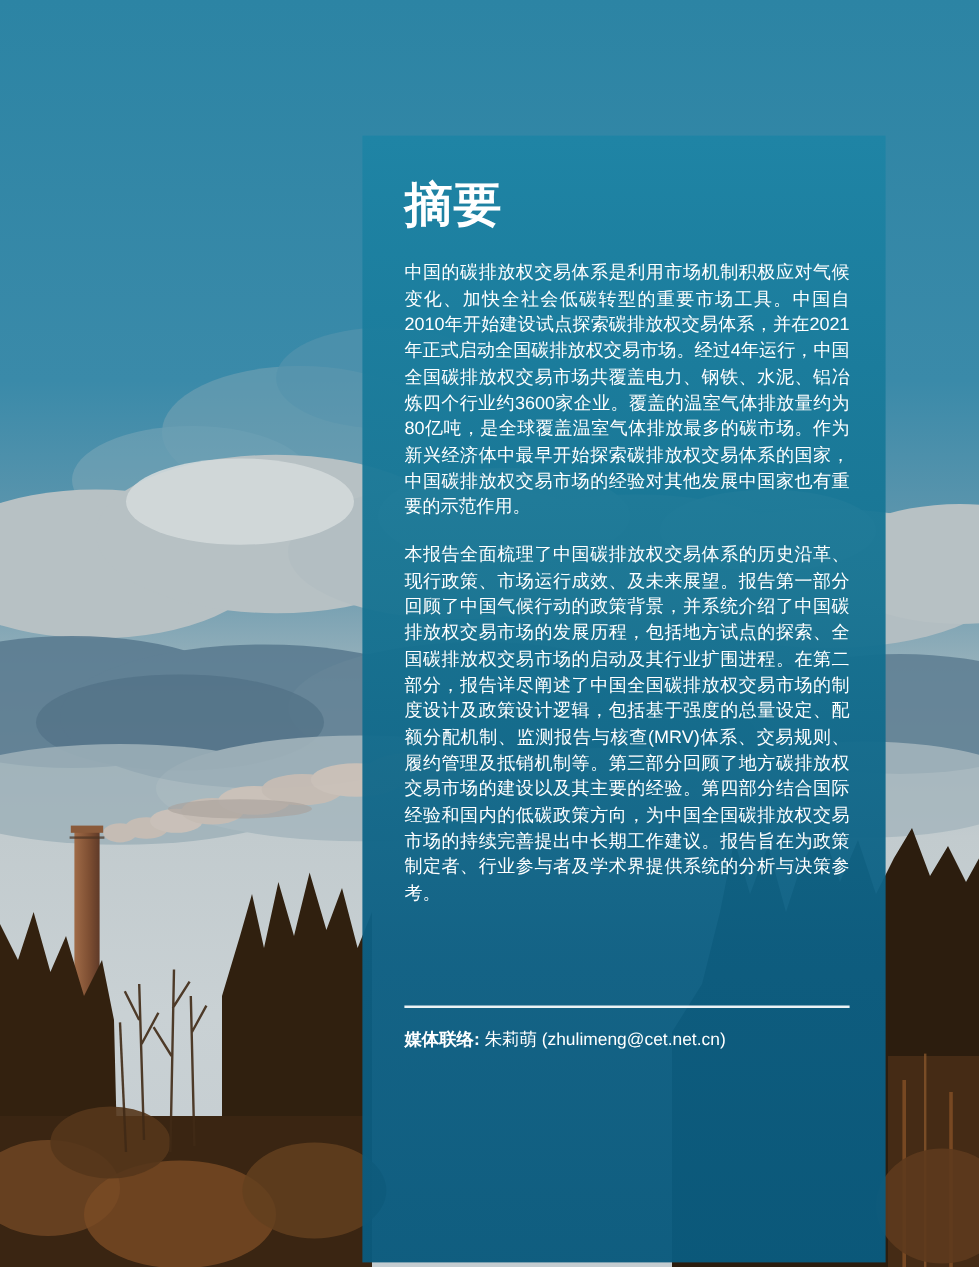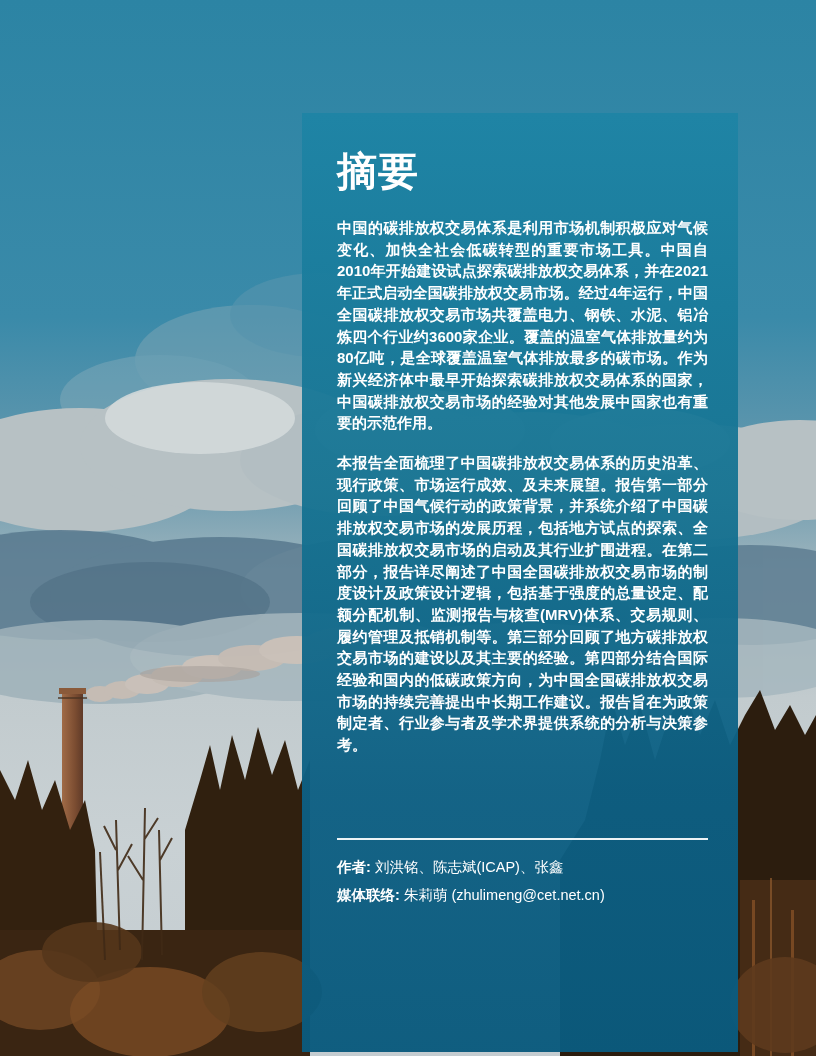--- a/index.html
+++ b/index.html
@@ -16,21 +16,21 @@
       rgba(30,132,165,0.95) 0%,
       rgba(21,115,146,0.95) 40%,
       rgba(13,95,131,0.96) 72%,
       rgba(10,90,125,0.97) 100%);
   }
   .title {
     font-size:40px; font-weight:700; letter-spacing:1px;
     margin:10px 0 24px 0; line-height:1.1;
   }
   .body-par {
-    font-size:15px; line-height:21.7px; font-weight:700;
+    font-size:15px; line-height:21.7px; font-weight:400;
     text-align:justify; margin:0 0 18px 0;
   }
   .credits { position:absolute; left:35px; right:30px; top:725px; }
   .divider {
     height:0; border:none; border-top:2px solid rgba(255,255,255,0.92);
     margin:0 0 17px 0;
   }
   .credit { font-size:14.5px; line-height:20px; margin:0 0 8px 0; }
   .credit .lbl { font-weight:700; }
   .credit.media { }
@@ -143,24 +143,20 @@
 
   <div class="panel">
     <h1 class="title">摘要</h1>
 
     <p class="body-par">中国的碳排放权交易体系是利用市场机制积极应对气候变化、加快全社会低碳转型的重要市场工具。中国自2010年开始建设试点探索碳排放权交易体系，并在2021年正式启动全国碳排放权交易市场。经过4年运行，中国全国碳排放权交易市场共覆盖电力、钢铁、水泥、铝冶炼四个行业约3600家企业。覆盖的温室气体排放量约为80亿吨，是全球覆盖温室气体排放最多的碳市场。作为新兴经济体中最早开始探索碳排放权交易体系的国家，中国碳排放权交易市场的经验对其他发展中国家也有重要的示范作用。</p>
     <p class="body-par">本报告全面梳理了中国碳排放权交易体系的历史沿革、现行政策、市场运行成效、及未来展望。报告第一部分回顾了中国气候行动的政策背景，并系统介绍了中国碳排放权交易市场的发展历程，包括地方试点的探索、全国碳排放权交易市场的启动及其行业扩围进程。在第二部分，报告详尽阐述了中国全国碳排放权交易市场的制度设计及政策设计逻辑，包括基于强度的总量设定、配额分配机制、监测报告与核查(MRV)体系、交易规则、履约管理及抵销机制等。第三部分回顾了地方碳排放权交易市场的建设以及其主要的经验。第四部分结合国际经验和国内的低碳政策方向，为中国全国碳排放权交易市场的持续完善提出中长期工作建议。报告旨在为政策制定者、行业参与者及学术界提供系统的分析与决策参考。</p>
 
     <div class="credits">
       <div class="divider"></div>
 
-      <p class="credit">
-        <span class="lbl">作者:</span>
-        <span>刘洪铭、陈志斌(ICAP)、张鑫</span>
-      </p>
 
       <p class="credit media">
         <span class="lbl">媒体联络:</span>
         <span>朱莉萌 (zhulimeng@cet.net.cn)</span>
       </p>
     </div>
   </div>
 
 </div>
 

